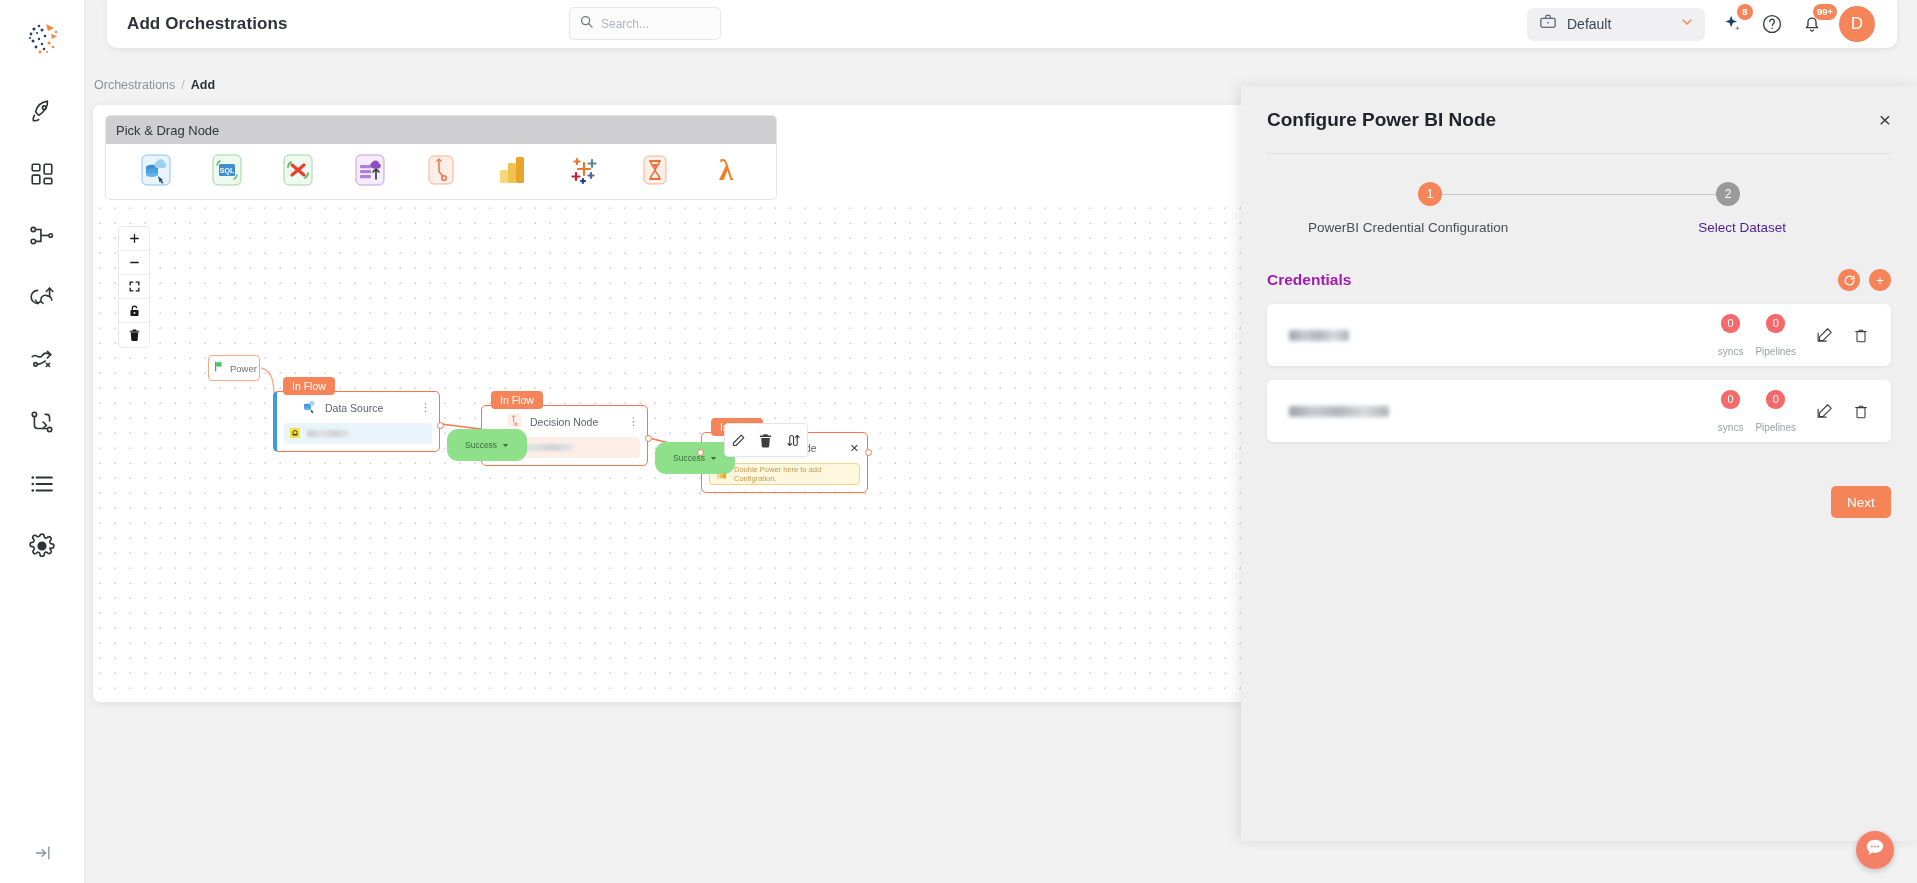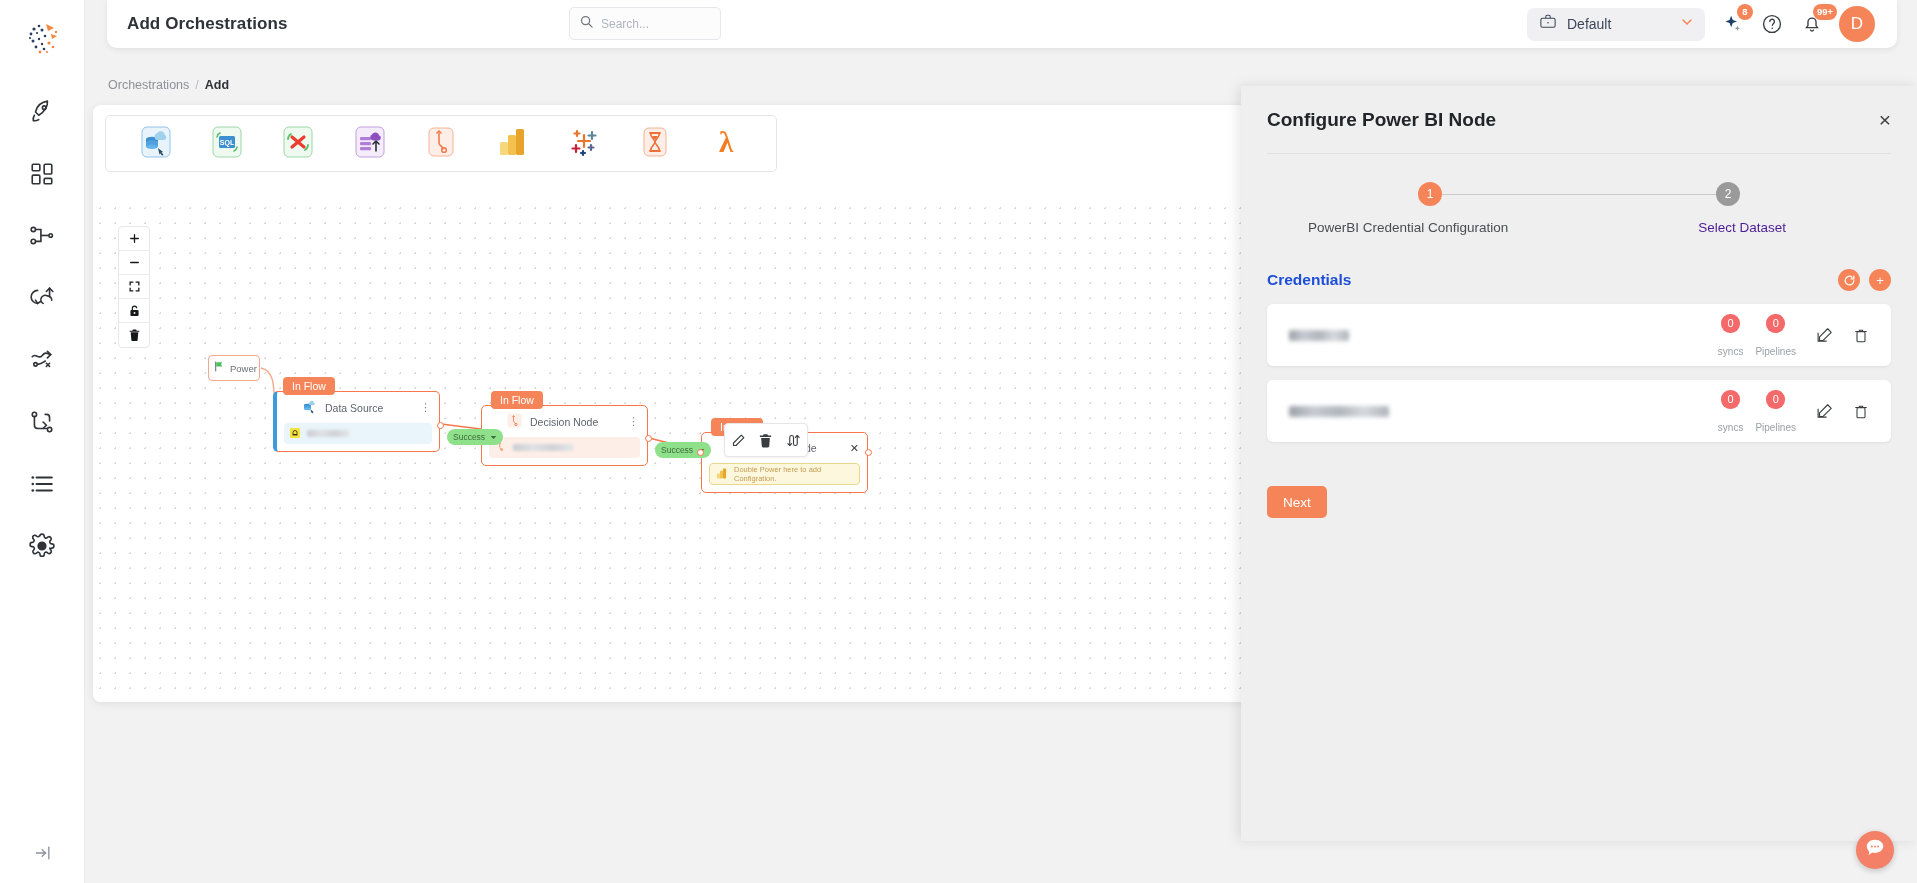--- a/index.html
+++ b/index.html
@@ -75,21 +75,21 @@
   }
   .badge.wide { right:-12px; padding:3px 4px; }
   .avatar {
     width:36px; height:36px; border-radius:50%; background:#f58559;
     color:#fff; display:flex; align-items:center; justify-content:center;
     font-size:17px; font-weight:500; cursor:pointer;
   }
 
   
   .breadcrumb {
-    position:absolute; left:108px; top:78px; font-size:12.5px; color:#8d9299;
+    position:absolute; left:94px; top:78px; font-size:12.5px; color:#8d9299;
     display:flex; gap:6px; align-items:center; z-index:20;
   }
   .breadcrumb .crumb-link { color:#8d9299; cursor:pointer; }
   .breadcrumb .sep { color:#b6bac0; }
   .breadcrumb .crumb-current { color:#2f3237; font-weight:bold; }
 
   
   .canvas-card {
     position:absolute; left:93px; top:105px;
     width:1826px; height:597px;
@@ -172,21 +172,21 @@
   .node-decision .node-sub { background:#fdeee7; }
   .node-powerbi {
     left:608px; top:231px; width:167px; border-color:#f5774a;
   }
   .node-powerbi .node-sub {
     background:#fdf8dd; border:1px solid #e8d98a; color:#c49a54;
     font-size:7.5px; height:22px;
   }
   .pill-success {
     position:absolute; background:#8ee08b; color:#3f6b3b;
-    border-radius:11px; height:16px; padding:0 6px; font-size:8.5px;
+    border-radius:11px; height:32px; padding:0 18px; font-size:8.5px;
     display:flex; align-items:center; gap:5px; z-index:8; cursor:pointer;
   }
   .node-toolbar {
     position:absolute; left:631px; top:222px;
     width:84px; height:34px; background:#fff; border:1px solid #e6e6e9;
     border-radius:4px; display:flex; align-items:center; justify-content:space-around;
     z-index:20; box-shadow:0 1px 3px rgba(0,0,0,.06);
   }
   .node-toolbar span { cursor:pointer; display:flex; }
   .port {
@@ -219,21 +219,21 @@
   .dot.idle { background:#9a9a9a; }
   .dot-line { flex:1; height:1px; background:#c9c9ca; }
   .stepper-labels { display:flex; justify-content:space-between; margin-top:14px; }
   .step-lbl { font-size:13.5px; color:#4a4d53; white-space:nowrap; }
   .step-lbl.first { margin-left:-110px; }
   .step-lbl.second { color:#4c1d95; margin-right:-46px; }
 
   .cred-head {
     margin-top:34px; display:flex; align-items:center; justify-content:space-between;
   }
-  .cred-title { font-size:15.5px; font-weight:bold; color:#1d4ed8; }
+  .cred-title { font-size:15.5px; font-weight:bold; color:#a21caf; }
   .cred-actions { display:flex; gap:9px; }
   .round-btn {
     width:22px; height:22px; border-radius:50%; background:#f58559;
     display:flex; align-items:center; justify-content:center; cursor:pointer;
     color:#fff; font-size:13px; line-height:1;
   }
   .cred-list { margin-top:13px; }
   .cred-row {
     background:#fff; border-radius:6px; height:62px; margin-bottom:14px;
     display:flex; align-items:center; padding: 0 22px;
@@ -245,21 +245,21 @@
     filter: blur(2.2px);
   }
   .cred-spacer { flex:1; }
   .stat { display:flex; flex-direction:column; align-items:center; margin-left:12px; }
   .stat-badge {
     background:#f46a6a; color:#fff; border-radius:9px; min-width:19px; height:19px;
     font-size:11px; display:flex; align-items:center; justify-content:center; padding:0 5px;
   }
   .stat-lbl { font-size:10px; color:#9aa0a6; margin-top:13px; }
   .cred-icon { margin-left:20px; cursor:pointer; display:flex; }
-  .next-wrap { display:flex; justify-content:flex-start; margin-top:44px; }
+  .next-wrap { display:flex; justify-content:flex-end; margin-top:44px; }
   .next-btn {
     background:#f58559; color:#fff; border:none; border-radius:5px;
     width:60px; height:32px; font-size:13.5px; cursor:pointer;
     font-family:"Liberation Sans", sans-serif;
   }
 
   .chat-fab {
     position:absolute; right:23px; bottom:14px; width:38px; height:38px;
     border-radius:50%; background:#f58068; display:flex;
     align-items:center; justify-content:center; cursor:pointer;
@@ -442,20 +442,21 @@
 
   <div class="breadcrumb">
     <span class="crumb-link">Orchestrations</span>
     <span class="sep">/</span>
     <span class="crumb-current">Add</span>
   </div>
 
   <div class="canvas-card">
 
     <div class="palette">
+      <div class="palette-head">Pick &amp; Drag Node</div>
       <div class="palette-body">
 
         <div class="palette-item">
           <span>
             <svg width="34" height="34" viewBox="0 0 34 34">
               <rect x="3" y="2" width="28" height="30" rx="5" fill="#e8f3fc" stroke="#8fc4e8"></rect>
               <ellipse cx="13" cy="14" rx="6" ry="2.2" fill="#3c8fd0"></ellipse>
               <rect x="7" y="14" width="12" height="3.4" fill="#3c8fd0"></rect>
               <ellipse cx="13" cy="17.4" rx="6" ry="2.2" fill="#4fa2de"></ellipse>
               <rect x="7" y="18" width="12" height="3.4" fill="#4fa2de"></rect>

